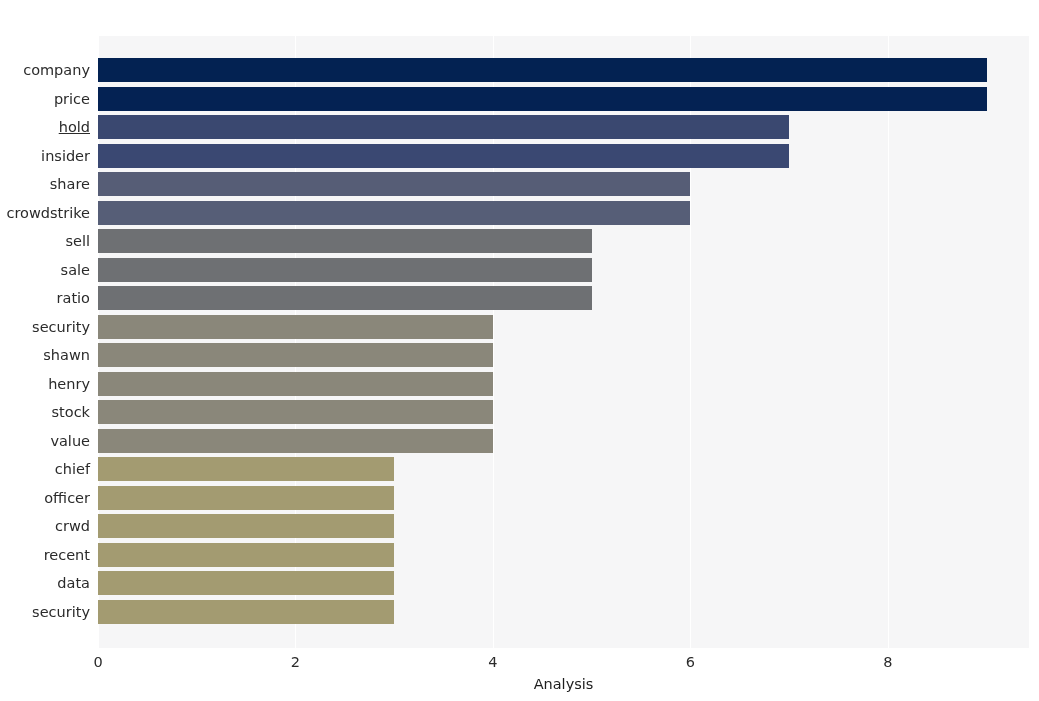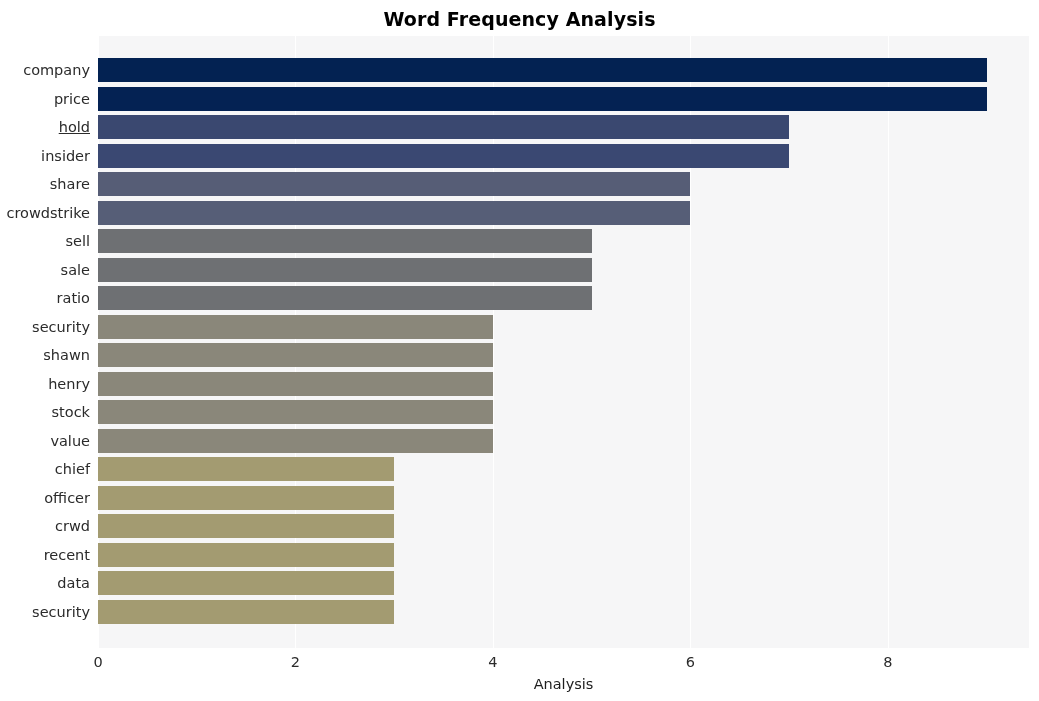--- a/index.html
+++ b/index.html
@@ -117,21 +117,20 @@
     font-size: 14.5px;
     color: #1d1d1d;
     line-height: 20px;
   }
 </style>
 </head>
 <body>
 
 <div id="chart-root">
 
-  <div id="chart-title">Word Frequency Analysis</div>
 
   <div id="plot-area">
     <div id="gridlines-layer">
         <div class="gridline" style="left: 0px;"></div>
         <div class="gridline" style="left: 197.455px;"></div>
         <div class="gridline" style="left: 394.91px;"></div>
         <div class="gridline" style="left: 592.365px;"></div>
         <div class="gridline" style="left: 789.82px;"></div>
       </div>
     <div id="bars-layer">

